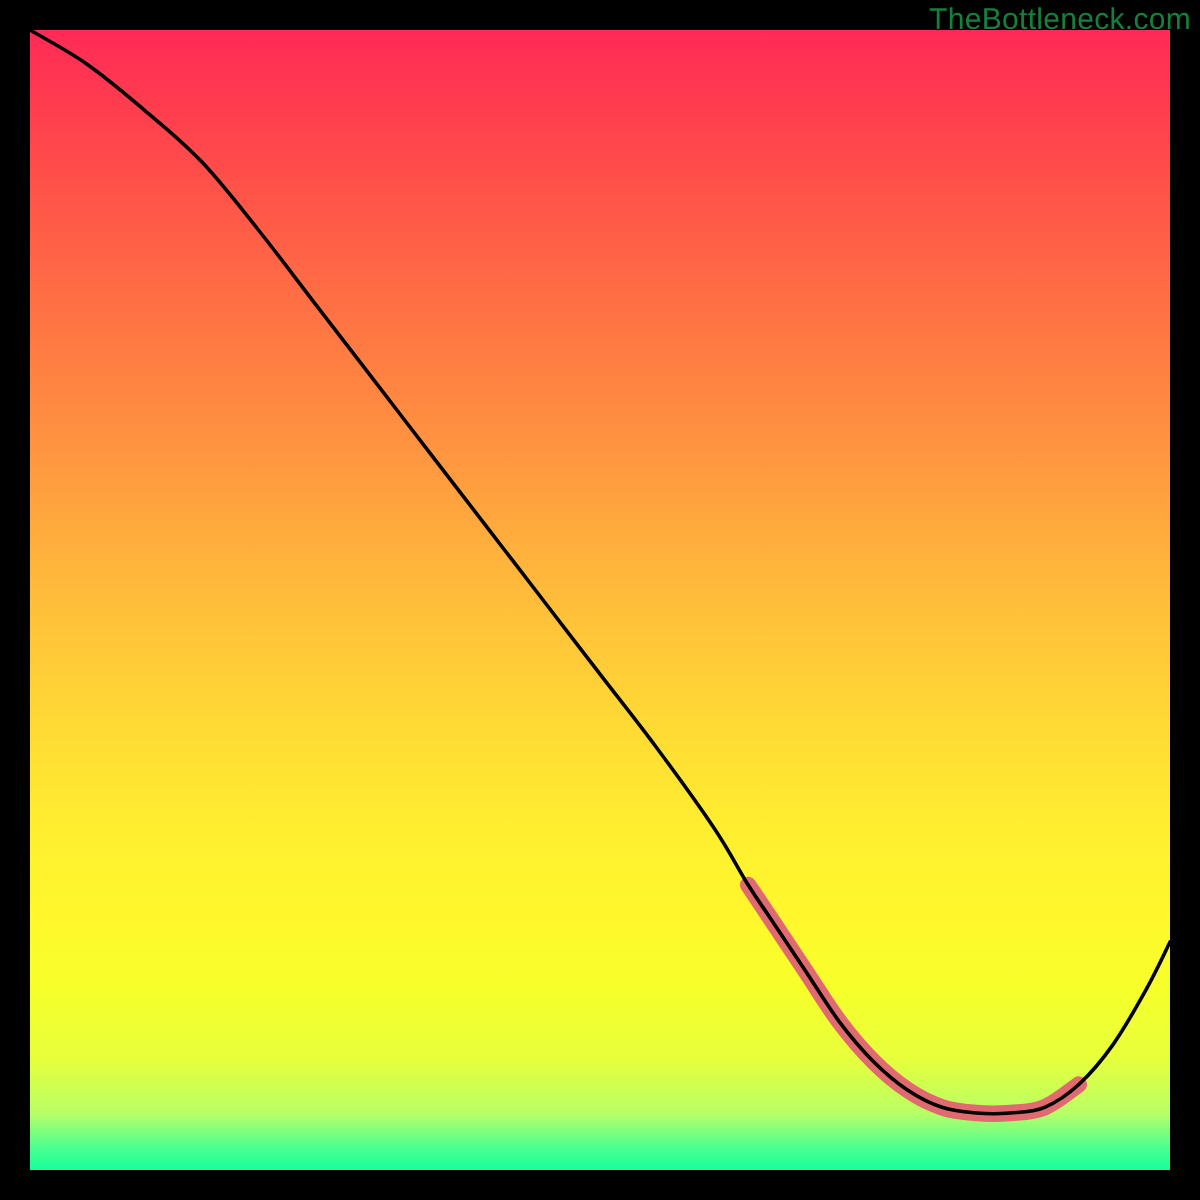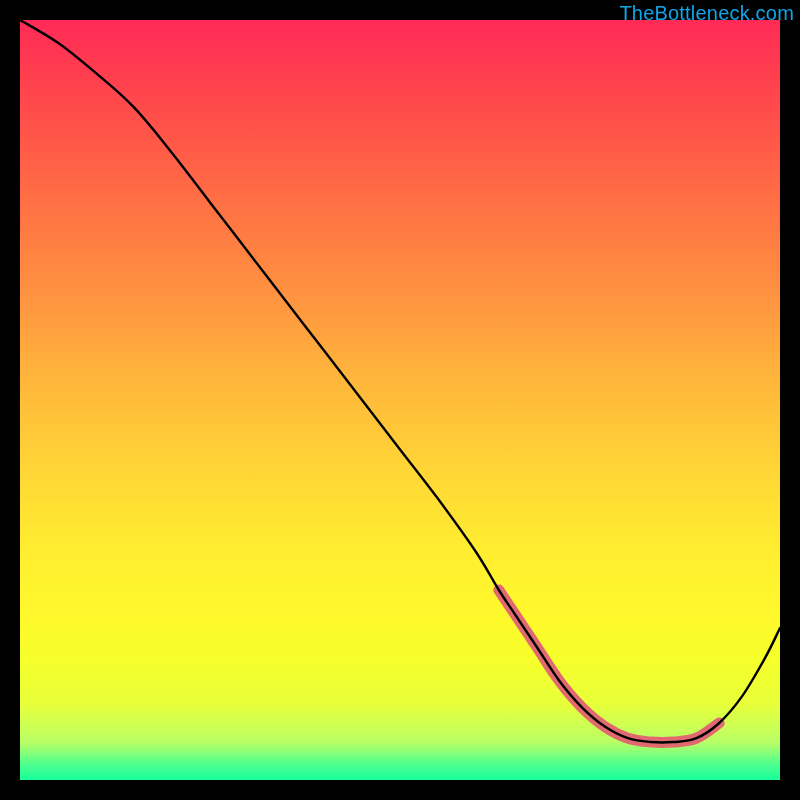--- a/index.html
+++ b/index.html
@@ -48,21 +48,21 @@
     left: 0;
     top: 0;
     width: 760px;
     height: 760px;
     overflow: visible;
   }
   .attribution {
     position: absolute;
     top: 2px;
     right: 6px;
-    color: #0ea5e9;
+    color: #15803d;
     font-family: Arial, Helvetica, sans-serif;
     font-size: 20px;
     letter-spacing: 0.2px;
     user-select: none;
   }
 </style>
 </head>
 <body>
 
 <div class="stage">

